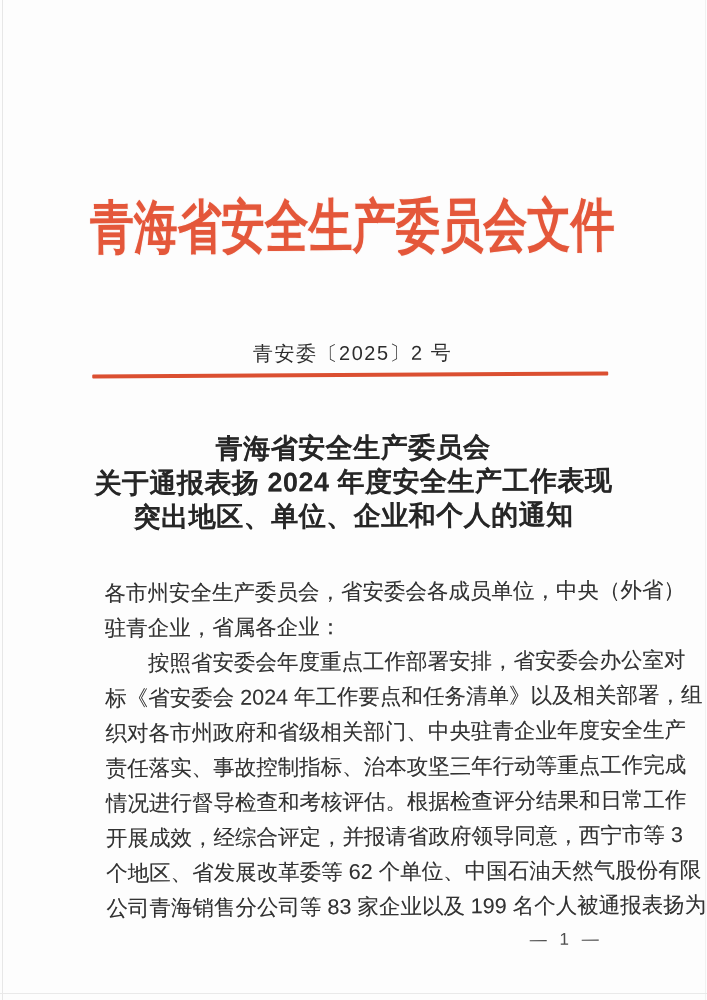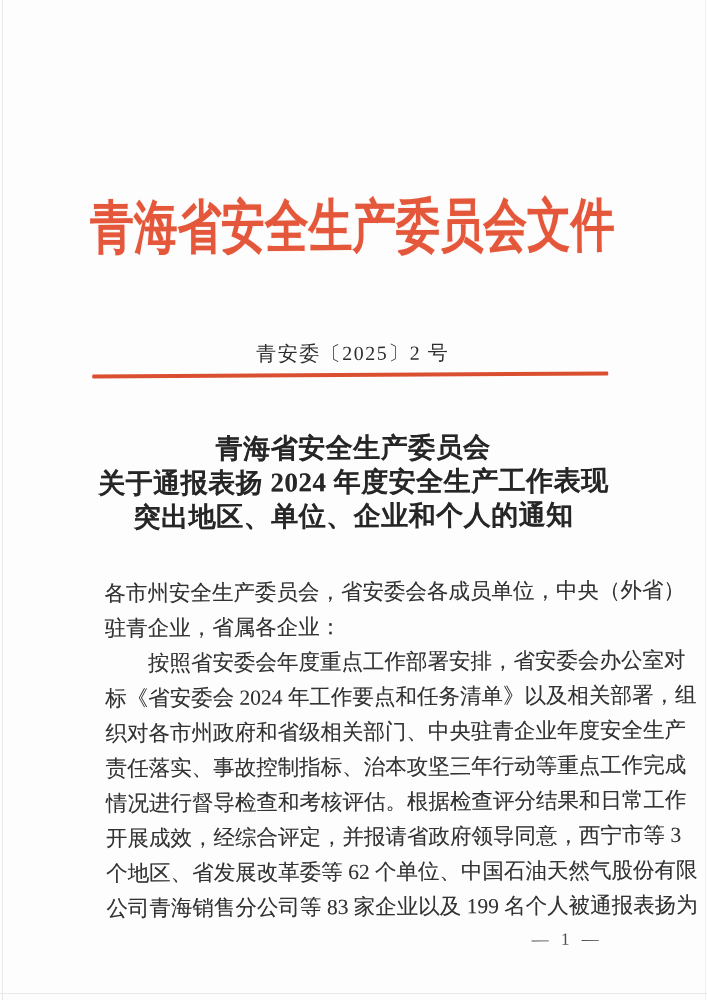--- a/index.html
+++ b/index.html
@@ -6,21 +6,21 @@
     margin: 0;
     padding: 0;
     background: #ffffff;
   }
   .page {
     position: relative;
     width: 707px;
     height: 1000px;
     background: #fdfdfd;
     overflow: hidden;
-    font-family: Liberation Serif, serif;
+    font-family: Liberation Sans, sans-serif;
   }
   
   .edge-left {
     position: absolute; left: 2px; top: 0; width: 1px; height: 100%;
     background: #e7e7e7;
   }
   .edge-bottom {
     position: absolute; left: 0; bottom: 6px; width: 100%; height: 1px;
     background: #e9e9e9;
   }

